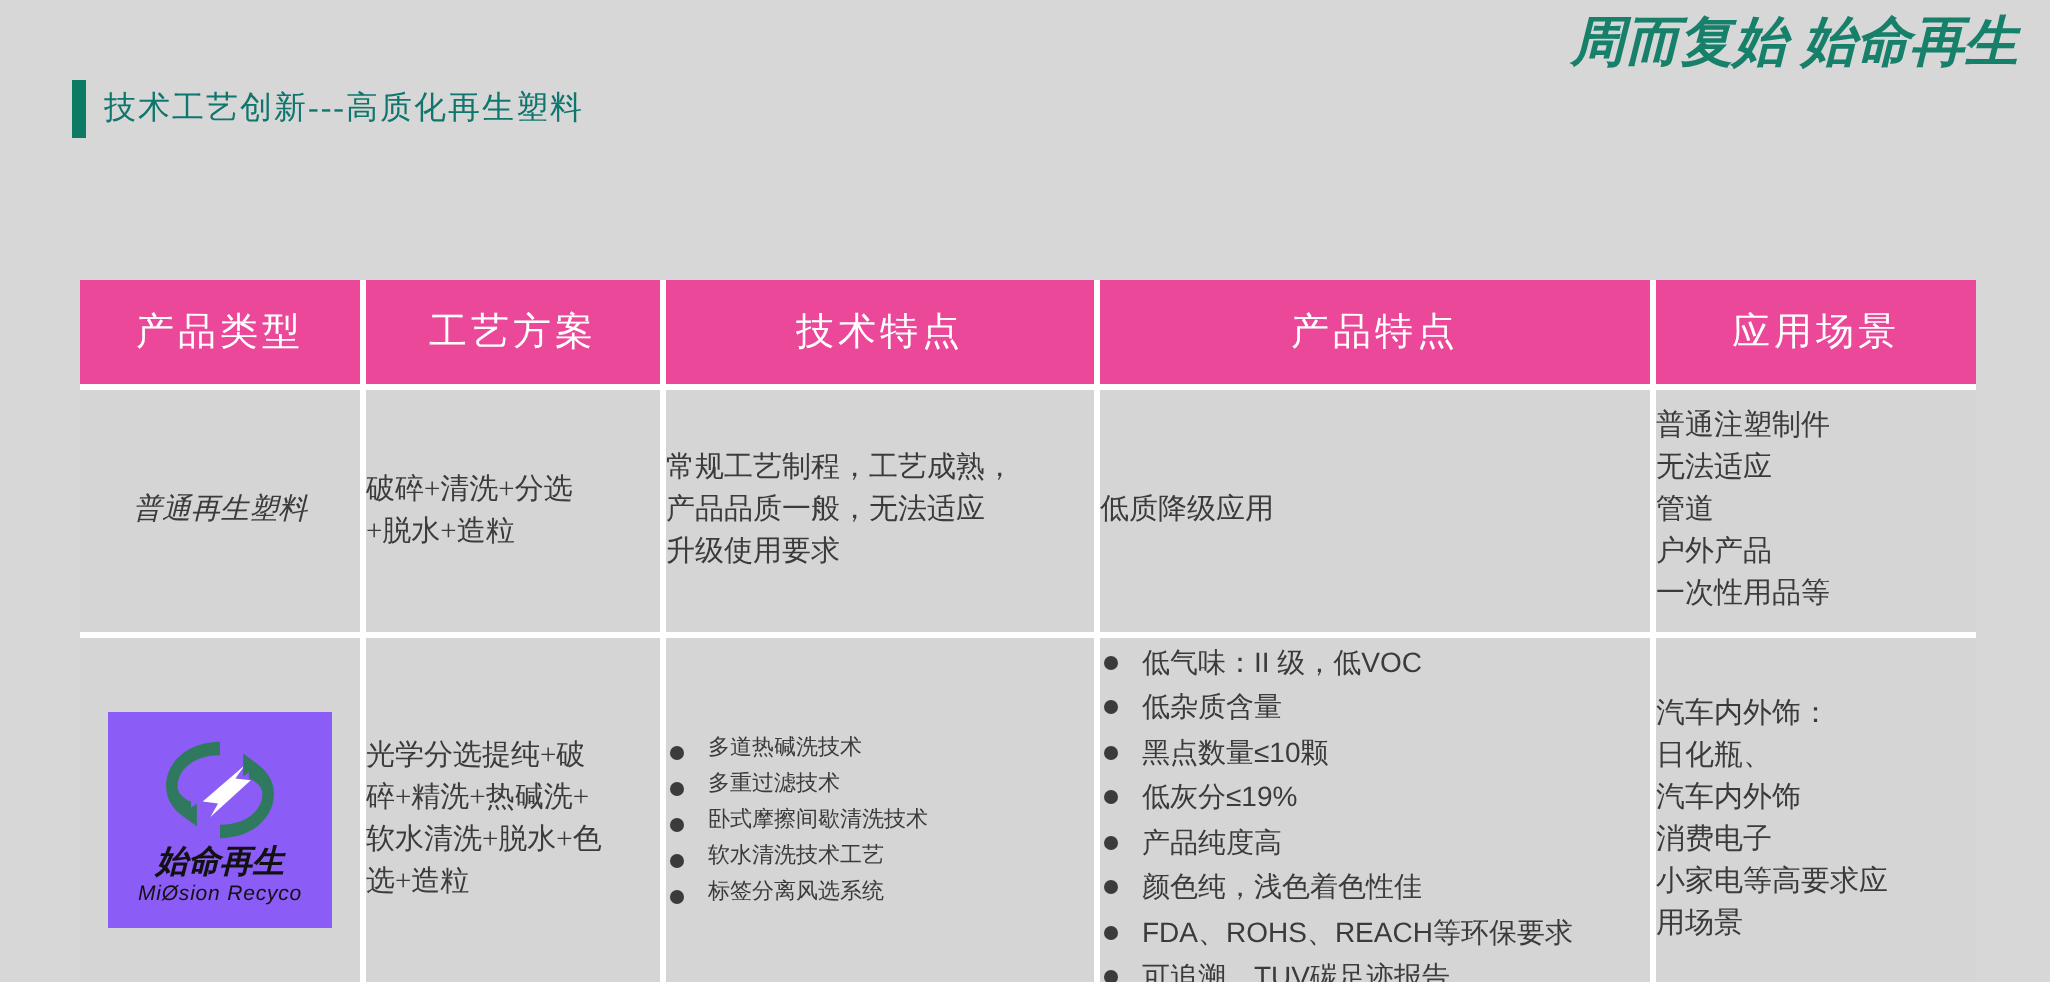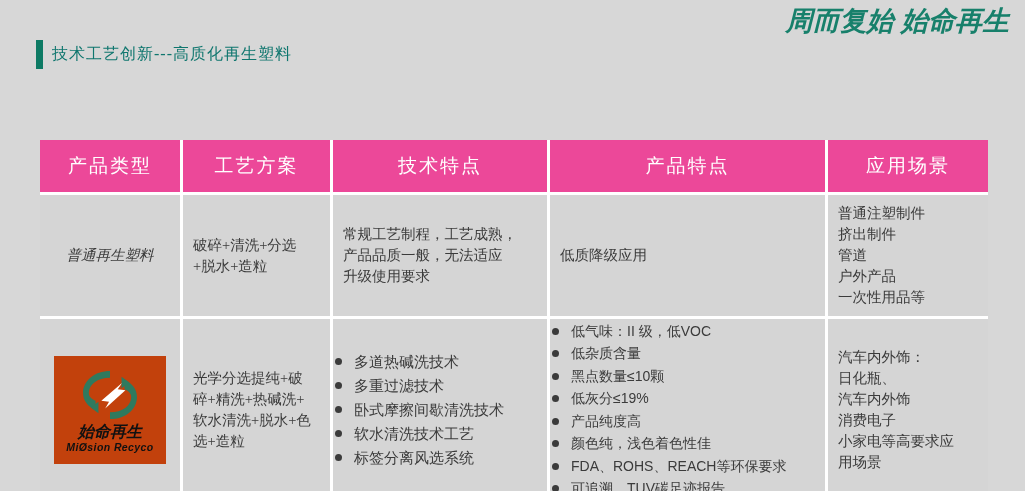--- a/index.html
+++ b/index.html
@@ -88,41 +88,41 @@
     font-family: Liberation Serif, serif;
   }
   thead th .hcell { display: block; }
 
   tbody td {
     background: #d5d5d5;
     color: #3b3b3b;
     font-size: 14.5px;
     line-height: 1.45;
   }
-  .pad { padding: 8px 10px; }
+  .pad { padding: 8px 0; }
   .c-center { text-align: center; font-style: italic; }
   .c-left { text-align: left; }
 
   .row1 td { height: 98px; }
   .row2 td { height: 176px; }
   td.v-mid   { vertical-align: middle; }
 
   .plain-line { white-space: nowrap; }
 
   
   ul.bul {
     list-style: none;
     margin: 0;
     padding: 0 0 0 2px;
   }
   ul.bul li {
     position: relative;
     padding-left: 19px;
     margin: 1.5px 0;
-    font-size: 15px;
+    font-size: 11px;
     line-height: 1.5;
     white-space: nowrap;
   }
   ul.bul li::before {
     content: "";
     position: absolute;
     left: 0;
     top: 7px;
     width: 7px;
     height: 7px;
@@ -133,21 +133,21 @@
     font-family: "Liberation Sans", "DejaVu Sans", sans-serif;
     font-size: 14px;
   }
 
   .stack div { white-space: nowrap; }
 
   
   .logo-box {
     width: 112px;
     height: 108px;
-    background: #c2410c;
+    background: #8b5cf6;
     margin: 0 auto;
     display: flex;
     flex-direction: column;
     align-items: center;
     justify-content: center;
     padding-top: 2px;
     box-sizing: border-box;
   }
   .logo-mark { width: 62px; height: 52px; display: block; }
   .logo-cn {
@@ -155,21 +155,21 @@
     font-weight: bold;
     font-style: italic;
     font-size: 16px;
     color: #111111;
     letter-spacing: 0px;
     line-height: 1.05;
     margin-top: 3px;
   }
   .logo-en {
     font-family: "Liberation Sans", "DejaVu Sans", sans-serif;
-    font-weight: bold;
+    font-weight: normal;
     font-style: italic;
     font-size: 10.5px;
     color: #111111;
     letter-spacing: 0.4px;
     line-height: 1.05;
     margin-top: 1px;
   }
 </style>
 </head>
 <body>
@@ -233,21 +233,21 @@
           </div>
         </td>
 
         <td class="v-mid">
           <div class="pad c-left plain-line">低质降级应用</div>
         </td>
 
         <td class="v-mid">
           <div class="pad c-left stack">
             <div>普通注塑制件</div>
-            <div>挤出制件</div>
+            <div>无法适应</div>
             <div>管道</div>
             <div>户外产品</div>
             <div>一次性用品等</div>
           </div>
         </td>
       </tr>
 
       <tr class="row2">
         <td class="v-mid">
           <div class="logo-box">

